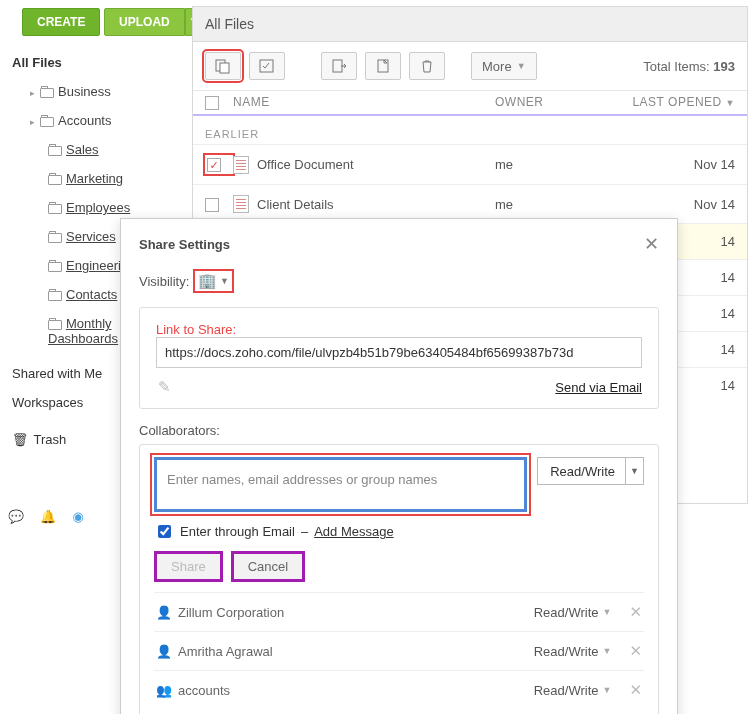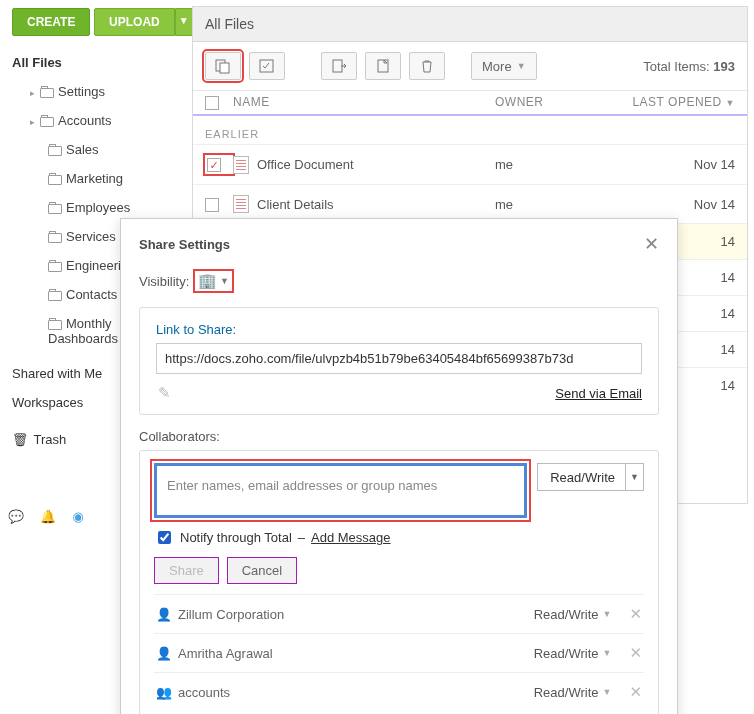--- a/index.html
+++ b/index.html
@@ -1,32 +1,32 @@
 <!DOCTYPE html>
 <html><head>
 <meta charset="utf-8">
 <style>
   * { box-sizing: border-box; font-family: Arial, Helvetica, sans-serif; }
   body { margin: 0; background: #fff; width: 754px; height: 714px; position: relative; overflow: hidden; font-size: 13px; color: #333; }
 
   
-  .topbar { position: absolute; left: 12px; top: 8px; }
+  .topbar { position: absolute; left: 22px; top: 8px; }
   .btn { display:inline-block; padding:6px 14px; font-size:12px; font-weight:bold; border:1px solid; border-radius:2px; cursor:pointer; }
   .btn-green { background:#6fb42a; border-color:#5aa320; color:#fff; }
   .btn-green2 { background:#8cc63f; border-color:#6fae2e; color:#fff; }
   .upload-split { display:inline-flex; }
   .upload-split .main { border-radius:2px 0 0 2px; }
   .upload-split .arrow { width:18px; padding:6px 0; text-align:center; border-left:1px solid #6fae2e; border-radius:0 2px 2px 0; font-size:10px; }
 
   
   .sidebar { position:absolute; left:8px; top:48px; width:180px; }
   .side-item { padding:7px 4px; color:#333; font-size:13px; }
   .side-item.bold { font-weight:bold; }
   .side-item.sub { padding-left:22px; color:#444; }
-  .side-item.sub2 { padding-left:40px; color:#444; }
+  .side-item.sub2 { padding-left:40px; color:#444;text-decoration:underline; }
   .side-item .tri { display:inline-block; width:10px; color:#999; font-size:9px; }
   .folder-icon { display:inline-block; width:14px; height:10px; border:1px solid #999; border-radius:1px; position:relative; margin-right:4px; vertical-align:middle; }
   .folder-icon::before { content:""; position:absolute; top:-3px; left:0; width:5px; height:2px; border:1px solid #999; border-bottom:none; border-radius:1px 1px 0 0; }
   .trash-row { display:flex; align-items:center; gap:5px; }
 
   
   .bottom-icons { position:absolute; left:8px; bottom:190px; display:flex; gap:16px; align-items:center; }
 
   
   .main-panel { position:absolute; left:192px; top:6px; right:6px; bottom:210px; background:#fff; border:1px solid #d9d9d9; }
@@ -58,37 +58,37 @@
   .modal { position:absolute; left:120px; top:218px; width:558px; background:#fff; border:1px solid #ccc; box-shadow:0 3px 12px rgba(0,0,0,0.15); }
   .modal-head { display:flex; align-items:center; padding:14px 18px 10px; }
   .modal-title { font-size:13px; font-weight:bold; color:#4a4a4a; flex:1; }
   .close-x { color:#888; font-size:18px; cursor:pointer; }
   .modal-body { padding:0 18px 18px; }
   .vis-row { display:flex; align-items:center; gap:4px; margin-top:4px; }
   .vis-row .label { color:#555; }
   .vis-sel { border:2px solid #e74444; padding:1px 3px; display:inline-flex; align-items:center; gap:3px; }
   .bld-icon { color:#888; font-size:15px; }
   .card { border:1px solid #ddd; border-radius:3px; margin-top:14px; padding:14px 16px 12px; }
-  .card-lbl { color:#0369a1; margin-bottom:6px; }
+  .card-lbl { color:#ef4444; }
   .url-box { border:1px solid #ccc; padding:7px 8px; color:#333; font-size:13px; white-space:nowrap; overflow:hidden; }
   .edit-row { display:flex; align-items:center; margin-top:10px; }
   .pencil { color:#bbb; margin-left:2px; font-size:15px; }
   .send-link { margin-left:auto; text-decoration:underline; color:#222; }
   .collab-lbl { color:#555; margin:14px 0 6px; }
   .collab-card { border:1px solid #ddd; border-radius:3px; padding:12px 14px 12px; }
   .input-row { display:flex; gap:10px; align-items:stretch; }
   .name-input { flex:1; border:3px solid #4f87d6; outline:2px solid #e74444; outline-offset:2px; padding:12px 10px 22px 10px; color:#888; font-size:13px; }
   .perm-sel { display:flex; align-items:center; border:1px solid #bbb; height:28px; align-self:flex-start; }
   .perm-sel .txt { padding:0 10px 0 12px; }
   .perm-sel .dd { width:18px; border-left:1px solid #bbb; text-align:center; font-size:9px; color:#666; height:100%; display:flex; align-items:center; justify-content:center; }
   .notify-row { display:flex; align-items:center; gap:6px; margin-top:10px; }
   .notify-row input { accent-color:#1e60c8; }
   .addmsg { text-decoration:underline; }
   .act-row { display:flex; gap:8px; margin-top:10px; }
-  .act-btn { padding:5px 14px; border:1px solid #a21caf; background:#f2f2f2; color:#666; font-size:13px; }
+  .act-btn { padding:5px 14px; border:3px solid #a21caf; background:#f2f2f2; color:#666; font-size:13px; }
   .act-btn.dis { color:#bbb; }
   .plist { margin-top:10px; }
   .pitem { display:flex; align-items:center; padding:10px 2px; border-top:1px solid #eee; }
   .pitem .ico { color:#aaa; margin-right:8px; font-size:13px; width:14px; text-align:center; }
   .pitem .nm { flex:1; color:#666; }
   .pitem .perm { color:#555; margin-right:4px; }
   .pitem .tri3 { color:#aaa; font-size:9px; margin-right:18px; }
   .pitem .x { color:#bbb; font-size:15px; }
 </style>
 </head>
@@ -97,21 +97,21 @@
 <div class="topbar">
   <span class="btn btn-green">CREATE</span>
   <span class="upload-split">
     <span class="btn btn-green2 main">UPLOAD</span>
     <span class="btn btn-green2 arrow">▼</span>
   </span>
 </div>
 
 <div class="sidebar">
   <div class="side-item bold">All Files</div>
-  <div class="side-item sub"><span class="tri">▸</span><span class="folder-icon"></span><span>Settings</span></div>
+  <div class="side-item sub"><span class="tri">▸</span><span class="folder-icon"></span><span>Business</span></div>
   <div class="side-item sub"><span class="tri">▸</span><span class="folder-icon"></span><span>Accounts</span></div>
   <div class="side-item sub2"><span class="folder-icon"></span><span>Sales</span></div>
   <div class="side-item sub2"><span class="folder-icon"></span><span>Marketing</span></div>
   <div class="side-item sub2"><span class="folder-icon"></span><span>Employees</span></div>
   <div class="side-item sub2"><span class="folder-icon"></span><span>Services</span></div>
   <div class="side-item sub2"><span class="folder-icon"></span><span>Engineering</span></div>
   <div class="side-item sub2"><span class="folder-icon"></span><span>Contacts</span></div>
   <div class="side-item sub2"><span class="folder-icon"></span><span>Monthly Dashboards</span></div>
   <div class="side-item" style="margin-top:6px">Shared with Me</div>
   <div class="side-item">Workspaces</div>
@@ -238,21 +238,21 @@
     <div class="collab-card">
       <div class="input-row">
         <div class="name-input">Enter names, email addresses or group names</div>
         <div class="perm-sel">
           <span class="txt">Read/Write</span>
           <span class="dd">▼</span>
         </div>
       </div>
       <div class="notify-row">
         <input type="checkbox" checked="" style="">
-        <span>Notify through Total</span>
+        <span>Enter through Email</span>
         <span>–</span>
         <span class="addmsg">Add Message</span>
       </div>
       <div class="act-row">
         <span class="act-btn dis">Share</span>
         <span class="act-btn">Cancel</span>
       </div>
       <div class="plist">
         <div class="pitem">
           <span class="ico">👤</span>

